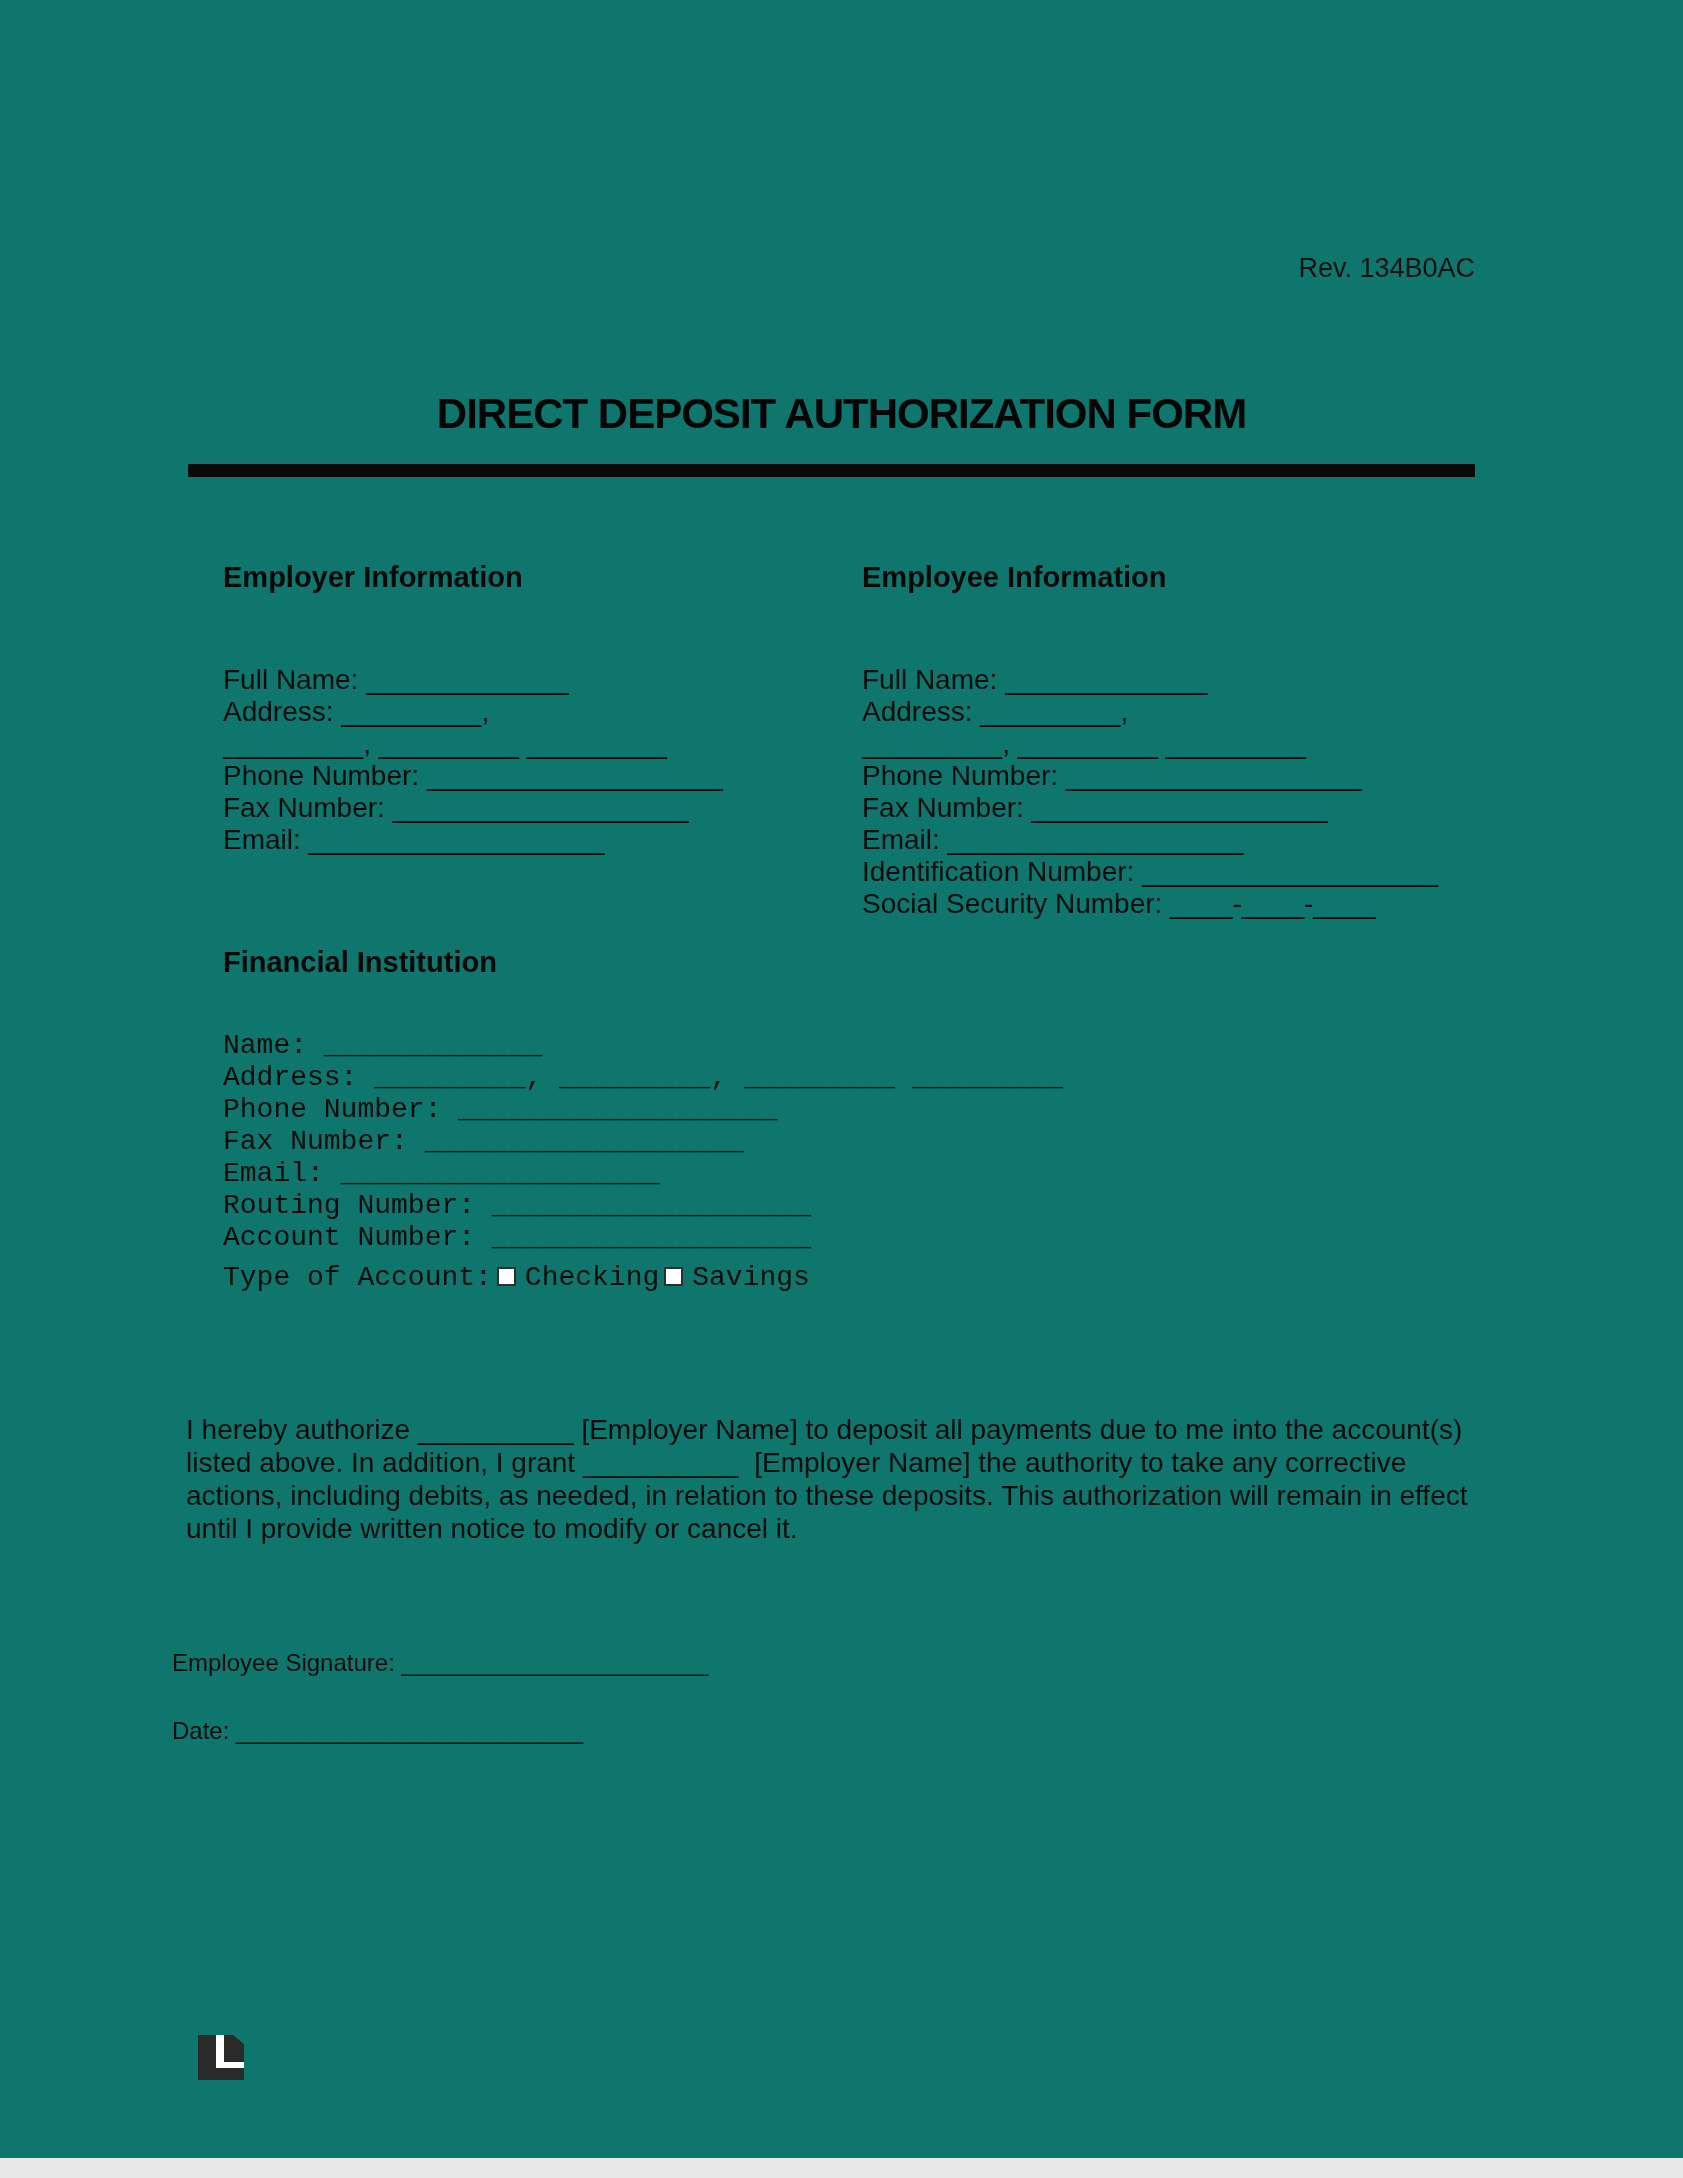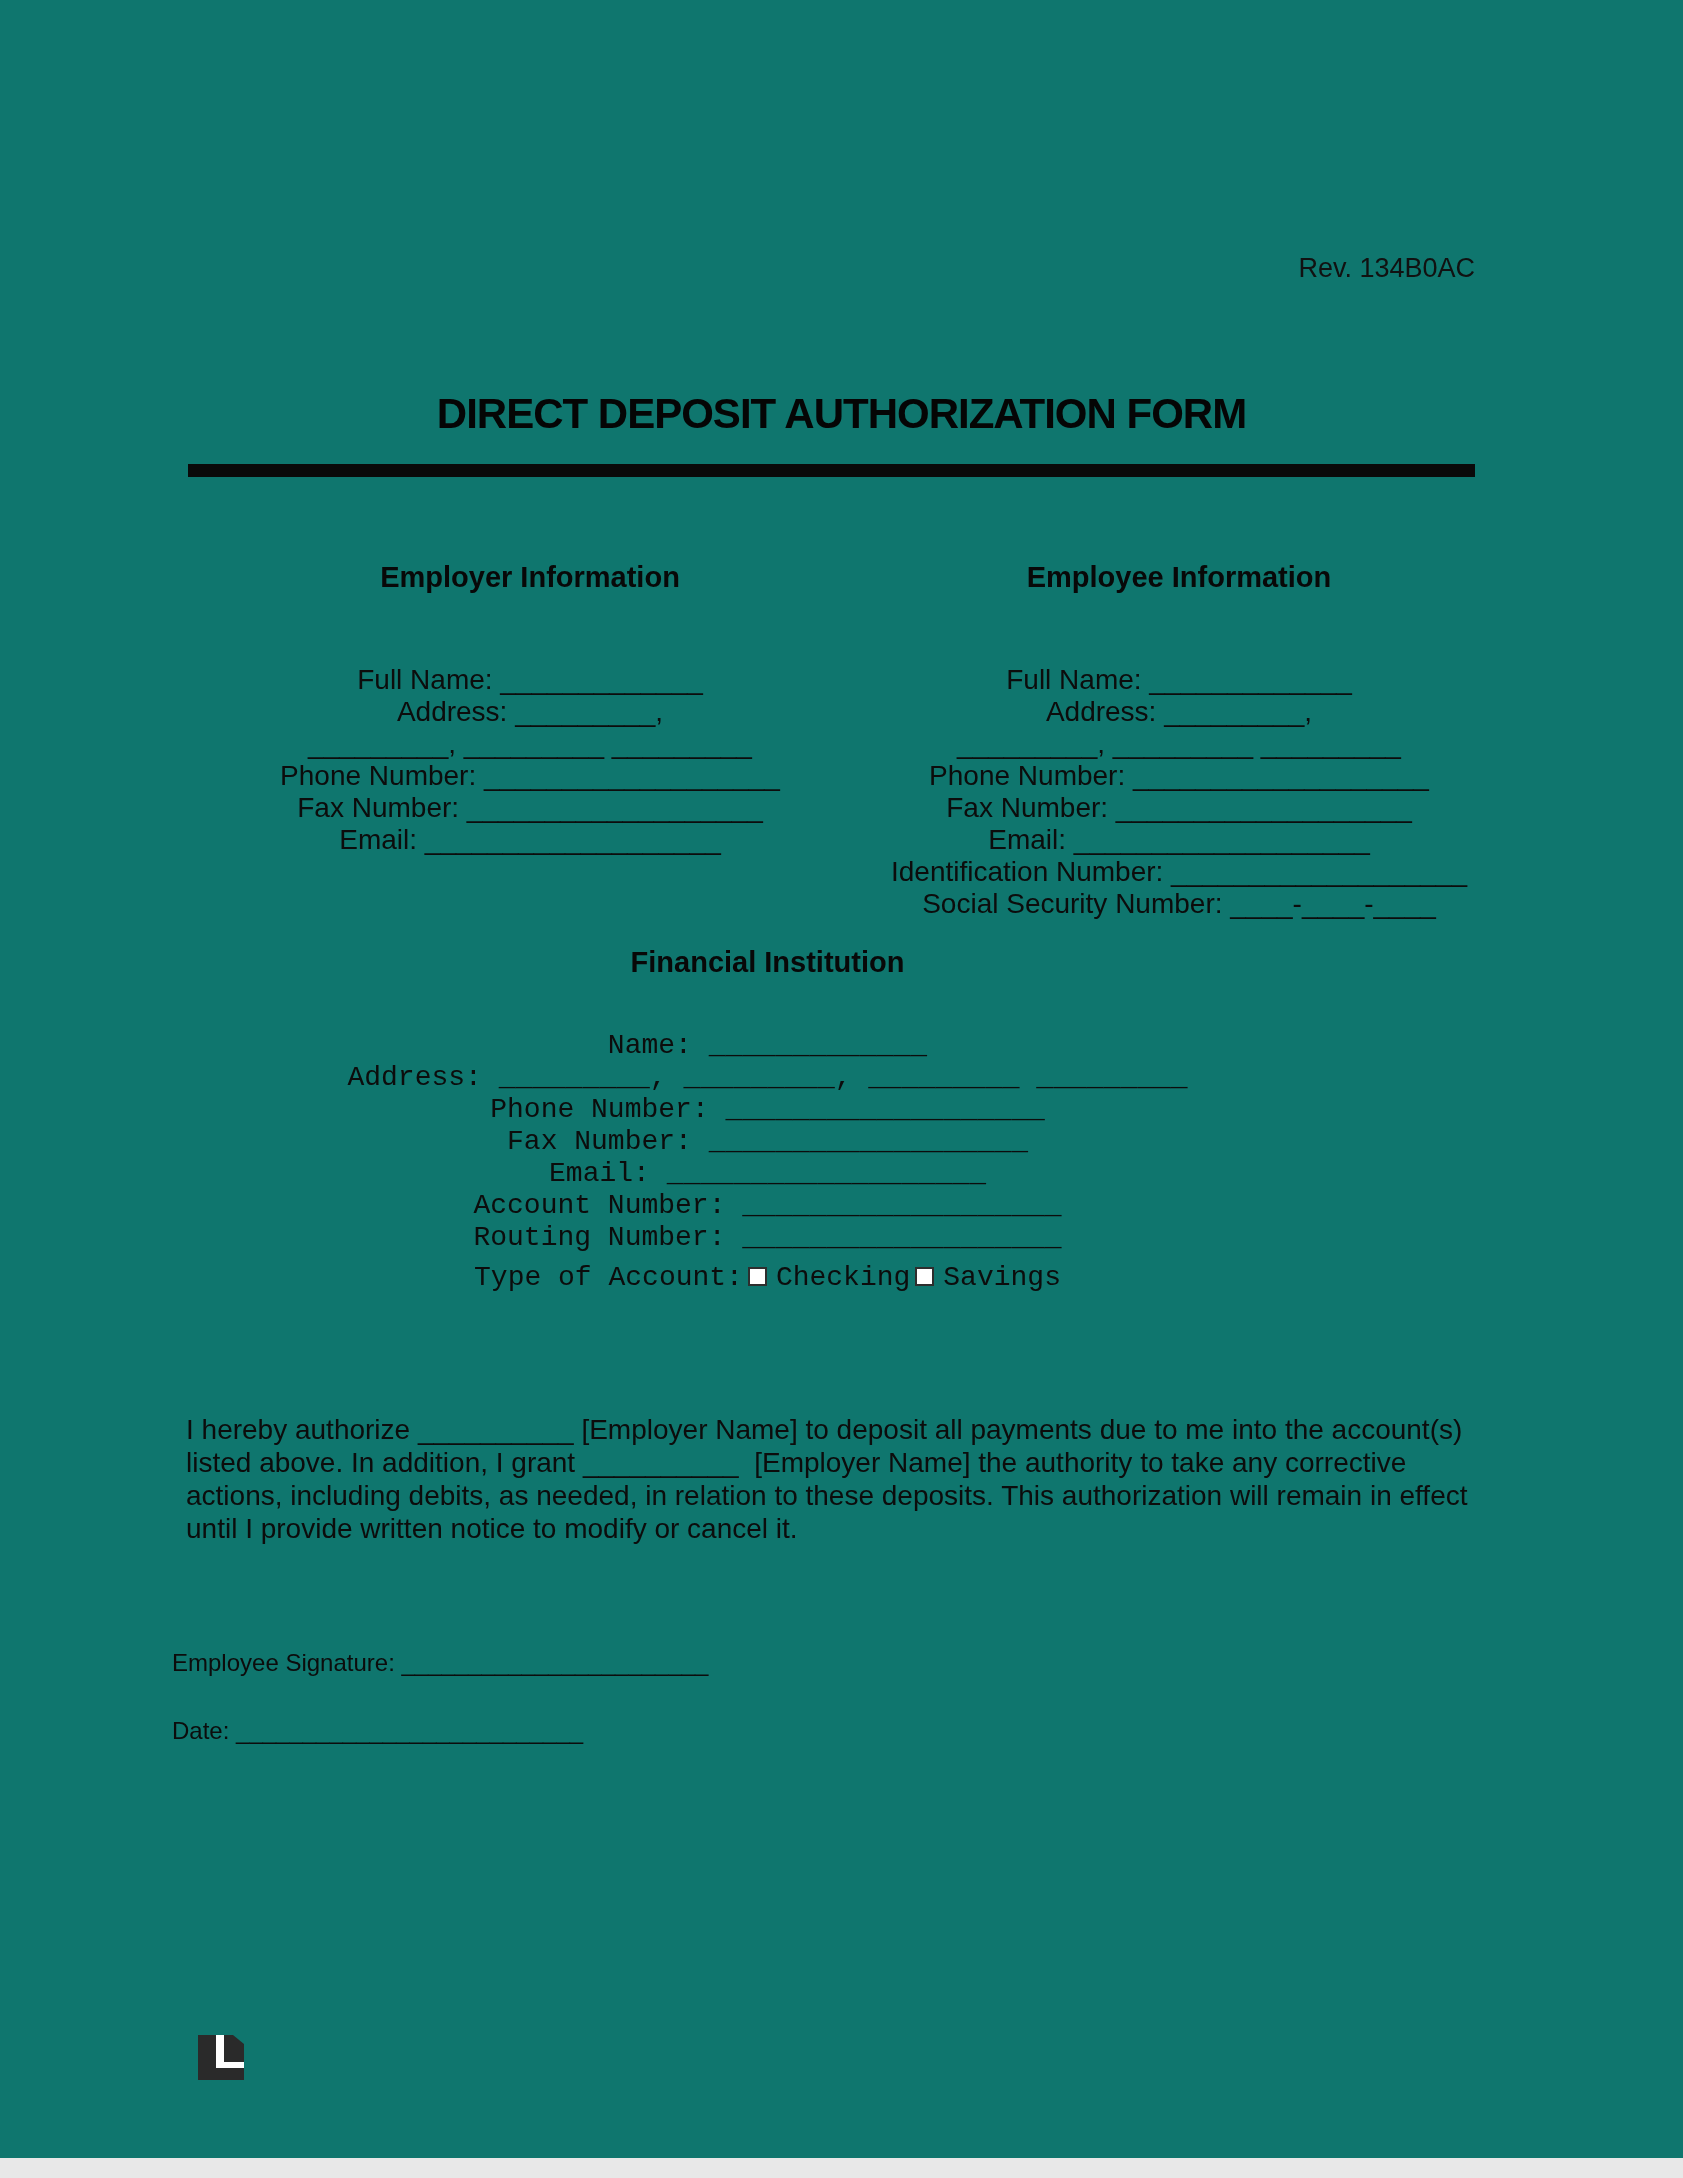--- a/index.html
+++ b/index.html
@@ -34,21 +34,21 @@
     white-space: pre;
   }
   .title-rule {
     position: absolute;
     top: 464px;
     left: 188px;
     width: 1287px;
     height: 13px;
     background: #0a0a0a;
   }
-  .section { position: absolute; text-align: center; }
+  .section { position: absolute; }
   .section-heading {
     font-size: 29px;
     font-weight: bold;
     line-height: 34px;
     color: #080808;
     white-space: pre;
   }
   .field-lines { margin-top: 70px; }
   .fin-lines { margin-top: 51px; font-family: Liberation Mono, monospace; }
   .field-line {
@@ -138,22 +138,22 @@
   </div>
 
   <div class="section" style="left:223px; top:945px; width:1089px;">
     <div class="section-heading">Financial Institution</div>
     <div class="fin-lines">
       <div class="field-line">Name: _____________</div>
       <div class="field-line">Address: _________, _________, _________ _________</div>
       <div class="field-line">Phone Number: ___________________</div>
       <div class="field-line">Fax Number: ___________________</div>
       <div class="field-line">Email: ___________________</div>
+      <div class="field-line">Routing Number: ___________________</div>
       <div class="field-line">Account Number: ___________________</div>
-      <div class="field-line">Routing Number: ___________________</div>
       <div class="account-type-row"><span>Type of Account:</span><span class="cb"></span><span>Checking</span><span class="cb"></span><span>Savings</span></div>
     </div>
   </div>
 
   <div class="auth-paragraph">
     <div class="para-line">I hereby authorize __________ [Employer Name] to deposit all payments due to me into the account(s)</div>
     <div class="para-line">listed above. In addition, I grant __________  [Employer Name] the authority to take any corrective</div>
     <div class="para-line">actions, including debits, as needed, in relation to these deposits. This authorization will remain in effect</div>
     <div class="para-line">until I provide written notice to modify or cancel it.</div>
   </div>

